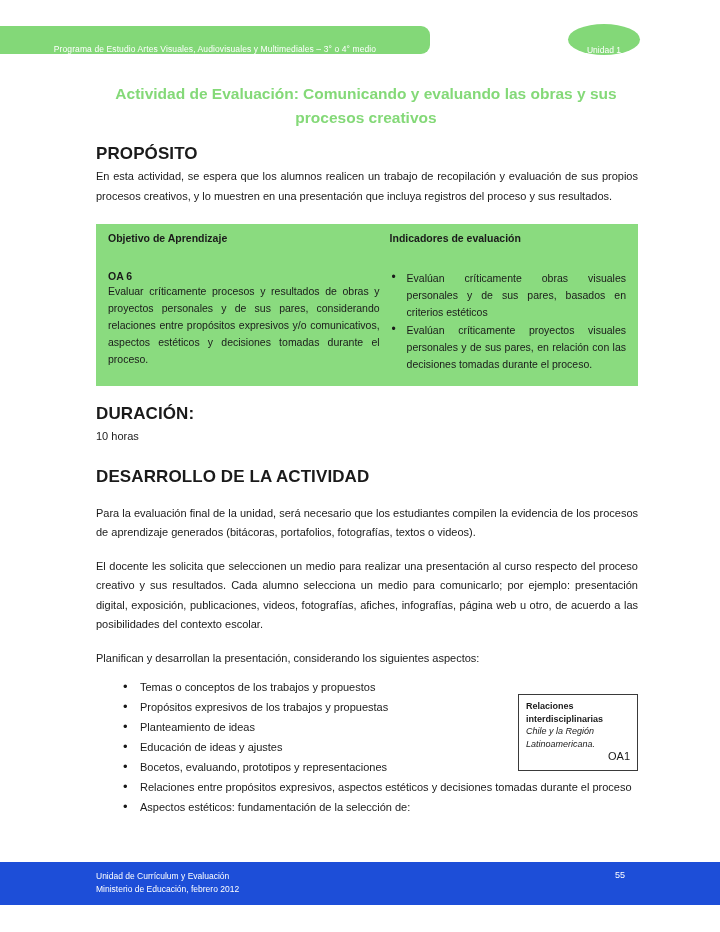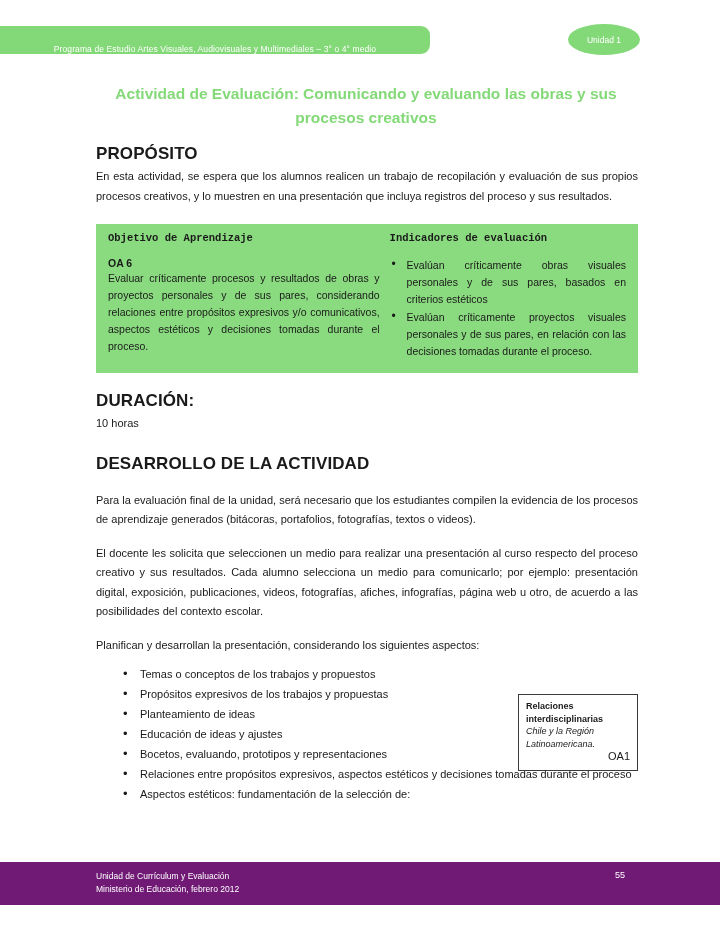--- a/index.html
+++ b/index.html
@@ -38,21 +38,21 @@
   }
   .unit-badge {
     position: absolute;
     left: 568px;
     top: 24px;
     width: 72px;
     height: 31px;
     background: #83d878;
     border-radius: 50%;
     display: flex;
-    align-items: center;
+    align-items: flex-end;
     justify-content: center;
   }
   .unit-badge-text {
     color: #ffffff;
     font-size: 8.5px;
     white-space: nowrap;
   }
 
   
   .doc-title {
@@ -105,22 +105,21 @@
     box-sizing: border-box;
     padding-right: 10px;
   }
   .oa-col-right {
     width: 242px;
     box-sizing: border-box;
   }
   .oa-col-title {
     font-size: 10.5px;
     font-weight: bold;
-    margin-bottom: 13px;
-    font-family: Liberation Mono, monospace;
+    margin-bottom: 26px;
   }
   .oa-code {
     font-size: 10.5px;
     font-weight: bold;
     margin-bottom: 1px;
   }
   .oa-body {
     font-size: 10.5px;
     line-height: 17px;
     text-align: justify;
@@ -198,21 +197,21 @@
     text-align: right;
   }
 
   
   .footer-band {
     position: absolute;
     left: 0;
     top: 862px;
     width: 720px;
     height: 43px;
-    background: #701a75;
+    background: #1d4ed8;
   }
   .footer-left {
     position: absolute;
     left: 96px;
     top: 8px;
     color: #ffffff;
     font-size: 8.5px;
     line-height: 13px;
   }
   .footer-page {

